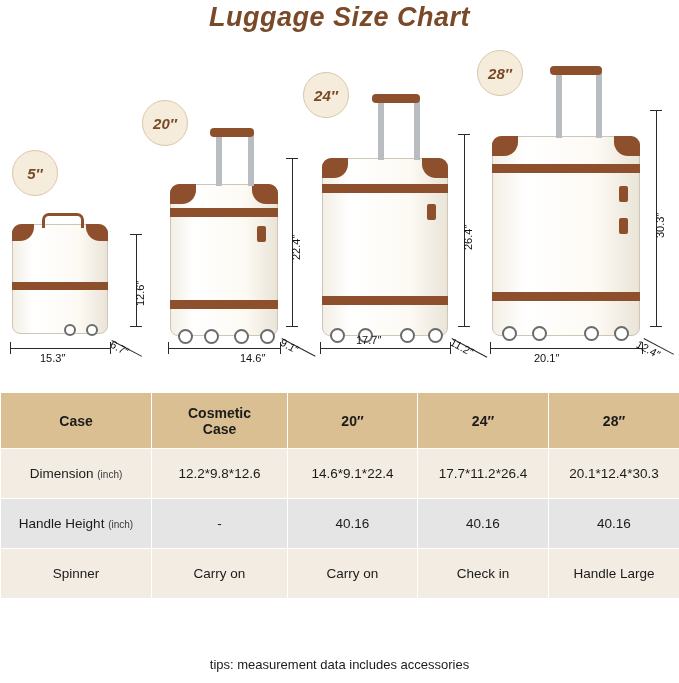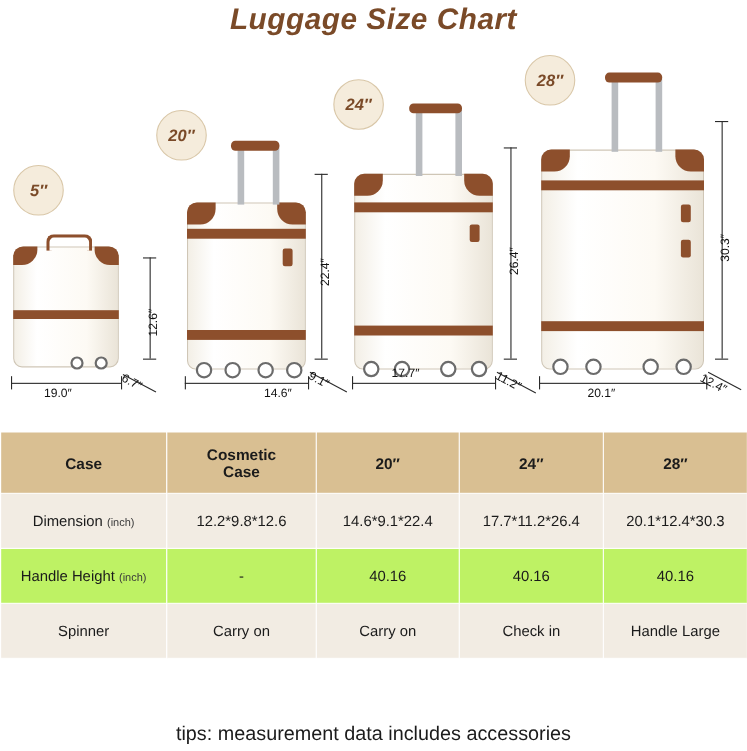--- a/index.html
+++ b/index.html
@@ -174,33 +174,33 @@
     padding: 2px 4px;
     box-sizing: border-box;
   }
   table.chart thead th {
     background: #d9bf92;
     font-weight: bold;
     font-size: 14px;
     height: 56px;
   }
   tr.odd td { background: #f2ece3; }
-  tr.even td { background: #bef264; }
+  tr.even td { background: #e5e5e5; }
   td.rowlabel { font-weight: normal; }
   .unit {
     font-size: 10px;
     color: #3a3a3a;
   }
   .tip {
     position: absolute;
     left: 0;
     top: 657px;
     width: 679px;
     text-align: center;
-    font-size: 18px;
+    font-size: 13px;
     color: #1b1b1b;
   }
 </style>
 </head>
 <body>
 
 <div id="page">
 
   <div class="title">Luggage Size Chart</div>
 
@@ -214,21 +214,21 @@
       <div class="stripe" style="top:58px; height:8px;"></div>
       <div class="corner tl" style="width:22px;height:17px;"></div>
       <div class="corner tr" style="width:22px;height:17px;"></div>
       <div class="wheel" style="left:52px; top:100px; width:12px; height:12px;"></div>
       <div class="wheel" style="left:74px; top:100px; width:12px; height:12px;"></div>
     </div>
 
     <div class="dimline dimh" style="left:10px; top:310px; width:100px;"></div>
     <div class="cap dimv" style="left:10px; top:304px; width:1px; height:12px;"></div>
     <div class="cap dimv" style="left:110px; top:304px; width:1px; height:12px;"></div>
-    <div class="dimlabel" style="left:40px; top:314px;">19.0″</div>
+    <div class="dimlabel" style="left:40px; top:314px;">15.3″</div>
     <div class="dimline dimh" style="left:112px; top:302px; width:34px; transform:rotate(28deg); transform-origin:left top;"></div>
     <div class="dimlabel diag" style="left:114px; top:300px;">6.7″</div>
     <div class="dimline dimv" style="left:136px; top:196px; height:92px;"></div>
     <div class="cap dimh" style="left:130px; top:196px; width:12px; height:1px;"></div>
     <div class="cap dimh" style="left:130px; top:288px; width:12px; height:1px;"></div>
     <div class="dimlabel vert" style="left:134px; top:268px;">12.6″</div>
 
     <div class="bubble" style="left:142px; top:62px;">20″</div>
 
     <div class="case" style="left:170px; top:146px; width:108px; height:152px; border:none; background:transparent;">

